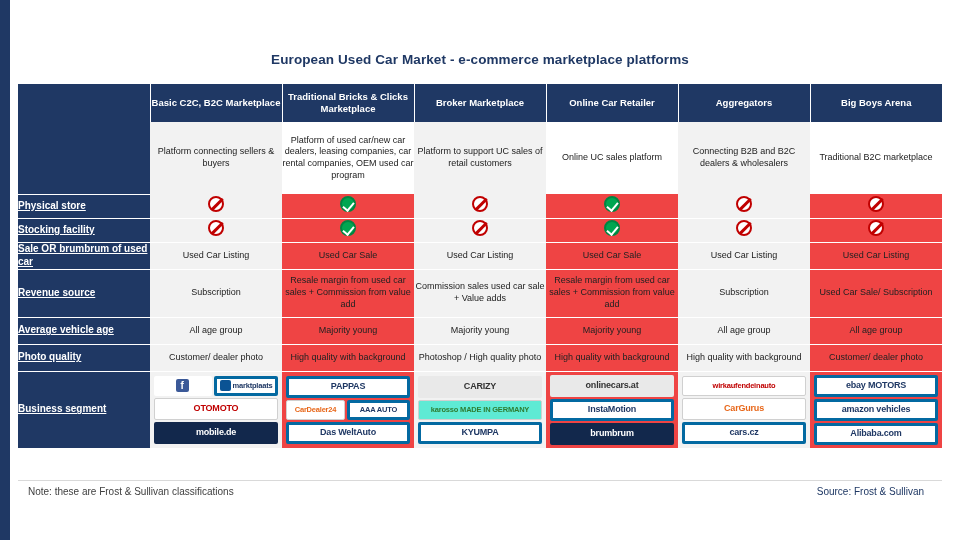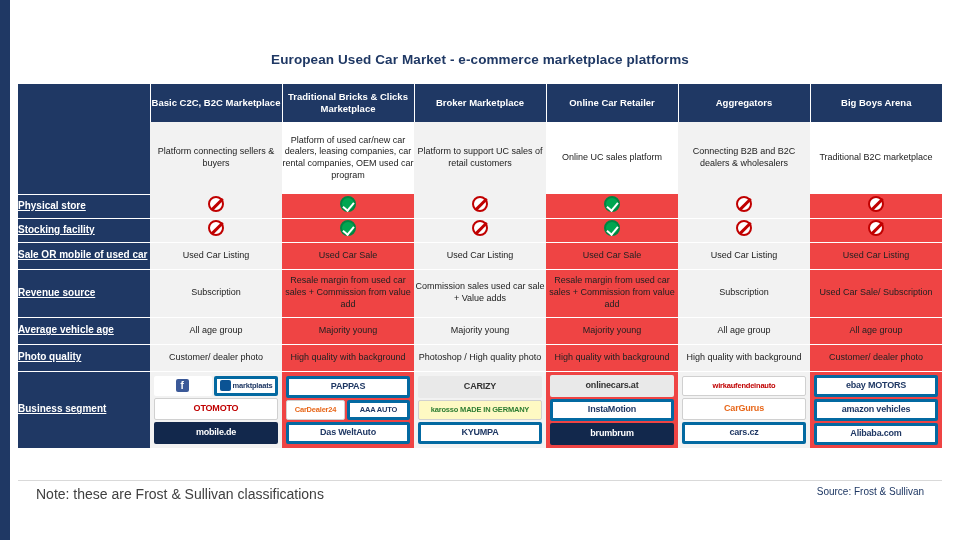--- a/index.html
+++ b/index.html
@@ -128,34 +128,34 @@
     border-radius:2px;
     overflow:hidden;
     white-space:nowrap;
     letter-spacing:-0.2px;
   }
   .lg-white { background:#ffffff; color:#1f3864; border:3px solid #0369a1; }
   .lg-dark  { background:#12284c; color:#ffffff; }
   .lg-fb    { background:#ffffff; color:#3b5998; }
   .lg-red   { background:#ffffff; color:#c00000; border:1px solid #d0d0d0;}
   .lg-orange{ background:#ffffff; color:#e8671a; border:1px solid #d0d0d0;}
-  .lg-green { background:#fef9c3; color:#2e7d32; border:1px solid #d0d0d0;}
+  .lg-green { background:#5eead4; color:#2e7d32; border:1px solid #d0d0d0;}
   .lg-gray  { background:#e9e9e9; color:#333333; }
   .lg-tall  { height:22px; font-size:9px; }
 
   .fbmark {
     display:inline-block; width:13px;height:13px;border-radius:2px;
     background:#3b5998; color:#fff; font-size:10px; line-height:13px;
     text-align:center; font-weight:bold; margin-right:2px;
   }
   .sq { display:inline-block;width:11px;height:11px;border-radius:2px;background:#0b5394;margin-right:2px; }
 
   #note {
-    position:absolute; left:36px; top:486px;
-    font-size:14px; color:#404040;
+    position:absolute; left:28px; top:486px;
+    font-size:10px; color:#404040;
   }
   #source {
     position:absolute; right:36px; top:486px;
     font-size:10px; color:#1f3864;
   }
   #footer-line {
     position:absolute; left:18px; top:480px; width:924px; height:1px; background:#d9d9d9;
   }
 </style>
 </head>
@@ -213,21 +213,21 @@
     <td class="cell odd h-icon"><span class="ic ic-no"></span></td>
     <td class="cell even h-icon"><span class="ic ic-yes"></span></td>
     <td class="cell odd h-icon"><span class="ic ic-no"></span></td>
     <td class="cell even h-icon"><span class="ic ic-yes"></span></td>
     <td class="cell odd h-icon"><span class="ic ic-no"></span></td>
     <td class="cell even h-icon"><span class="ic ic-no"></span></td>
   </tr>
 
 
   <tr>
-    <td class="rowlabel">Sale OR mobile of used car</td>
+    <td class="rowlabel">Sale OR brumbrum of used car</td>
     <td class="cell odd h-text">Used Car Listing</td>
     <td class="cell even h-text">Used Car Sale</td>
     <td class="cell odd h-text">Used Car Listing</td>
     <td class="cell even h-text">Used Car Sale</td>
     <td class="cell odd h-text">Used Car Listing</td>
     <td class="cell even h-text">Used Car Listing</td>
   </tr>
 
   <tr>
     <td class="rowlabel">Revenue source</td>

